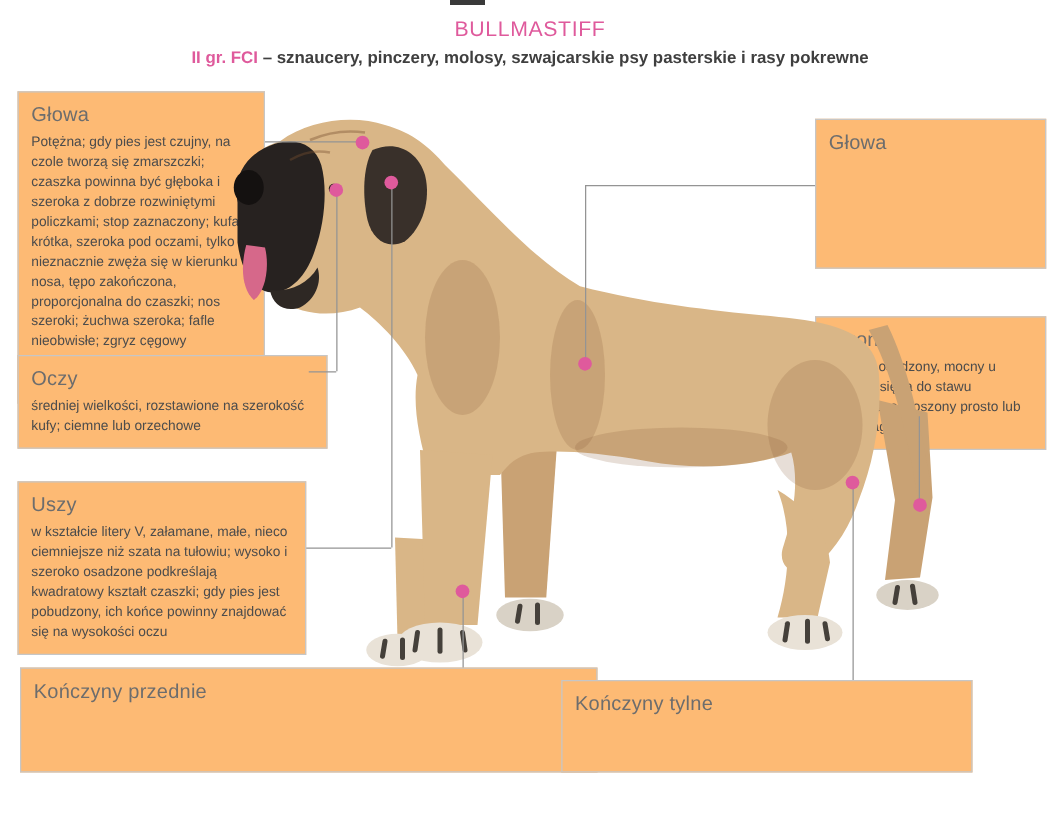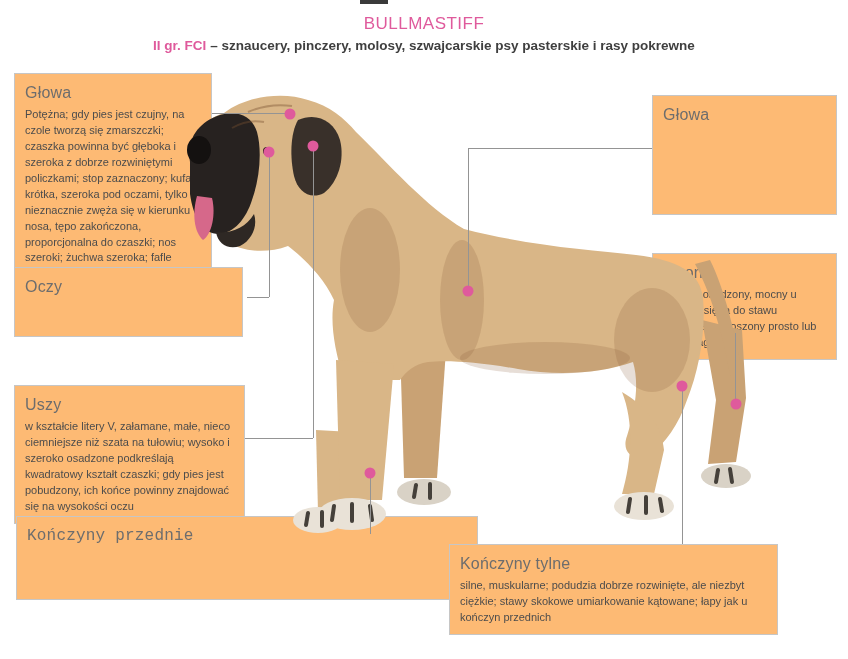--- a/index.html
+++ b/index.html
@@ -27,23 +27,23 @@
   .crop-mark{position:absolute;left:360px;top:0;width:28px;height:4px;background:#3a3a3a;}
 
   .box{
     position:absolute;box-sizing:border-box;background:#fdba74;
     border:1px solid var(--box-border);padding:10px 13px 8px 10px;
   }
   .box-title{font-size:16px;color:var(--heading-gray);margin-bottom:5px;letter-spacing:.2px;}
   .box-body{font-size:11px;line-height:1.45;color:var(--body-gray);}
 
   .box-glowa{left:14px;top:73px;width:198px;min-height:189px;}
-  .box-oczy{left:14px;top:267px;width:229px;min-height:70px;}
+  .box-oczy{left:14px;top:284px;width:248px;min-height:70px;}
   .box-uszy{left:14px;top:369px;width:231px;min-height:113px;margin-top:16px;}
-  .box-przednie{left:16px;top:516px;width:462px;min-height:84px;font-family:Liberation Mono, monospace;}
+  .box-przednie{left:16px;top:534px;width:462px;min-height:84px;}
   .box-tulow{left:652px;top:95px;width:185px;min-height:120px;}
   .box-ogon{left:652px;top:253px;width:185px;min-height:80px;}
   .box-tylne{left:449px;top:544px;width:329px;min-height:74px;}
 
   .dog-svg{position:absolute;left:0;top:0;width:848px;height:659px;pointer-events:none;}
 
   .line{position:absolute;background:var(--line-gray);}
   .line-h{height:1px;}
   .line-v{width:1px;}
   .l-glowa{left:212px;top:113px;width:78px;}
@@ -78,38 +78,38 @@
 
   <div class="header-title">BULLMASTIFF</div>
   <div class="header-subtitle"><span class="pink">II gr. FCI</span><span> – sznaucery, pinczery, molosy, szwajcarskie psy pasterskie i rasy pokrewne</span></div>
 
   <div class="box box-glowa">
     <div class="box-title">Głowa</div>
     <div class="box-body">Potężna; gdy pies jest czujny, na czole tworzą się zmarszczki; czaszka powinna być głęboka i szeroka z dobrze rozwiniętymi policzkami; stop zaznaczony; kufa krótka, szeroka pod oczami, tylko nieznacznie zwęża się w kierunku nosa, tępo zakończona, proporcjonalna do czaszki; nos szeroki; żuchwa szeroka; fafle nieobwisłe; zgryz cęgowy (dopuszczalny, lecz niepożądany nieznaczny przodozgryz)</div>
   </div>
   <div class="box box-oczy">
     <div class="box-title">Oczy</div>
+    <div class="box-body">średniej wielkości, rozstawione na szerokość kufy; ciemne lub orzechowe</div>
   </div>
   <div class="box box-uszy">
     <div class="box-title">Uszy</div>
     <div class="box-body">w kształcie litery V, załamane, małe, nieco ciemniejsze niż szata na tułowiu; wysoko i szeroko osadzone podkreślają kwadratowy kształt czaszki; gdy pies jest pobudzony, ich końce powinny znajdować się na wysokości oczu</div>
   </div>
   <div class="box box-przednie">
     <div class="box-title">Kończyny przednie</div>
   </div>
   <div class="box box-tulow">
     <div class="box-title">Głowa</div>
   </div>
   <div class="box box-ogon">
     <div class="box-title">Ogon</div>
     <div class="box-body">wysoko osadzony, mocny u nasady, sięga do stawu skokowego; noszony prosto lub lekko zagięty</div>
   </div>
   <div class="box box-tylne">
     <div class="box-title">Kończyny tylne</div>
-    <div class="box-body">silne, muskularne; podudzia dobrze rozwinięte, ale niezbyt ciężkie; stawy skokowe umiarkowanie kątowane; łapy jak u kończyn przednich</div>
   </div>
 
   <svg class="dog-svg" viewBox="0 0 848 659" aria-hidden="true">
 
     <polygon points="400,345 446,350 437,478 404,478" fill="#c9a274"></polygon>
     <polygon points="702,320 742,330 746,398 736,462 708,464 716,400" fill="#c9a274"></polygon>
     <ellipse cx="424" cy="492" rx="27" ry="13" fill="#d9d2c6"></ellipse>
     <ellipse cx="726" cy="476" rx="25" ry="12" fill="#d9d2c6"></ellipse>
 
     <path d="M695 264 C712 294 726 344 734 398 L745 391 C737 338 725 290 710 260 Z" fill="#c9a274"></path>

